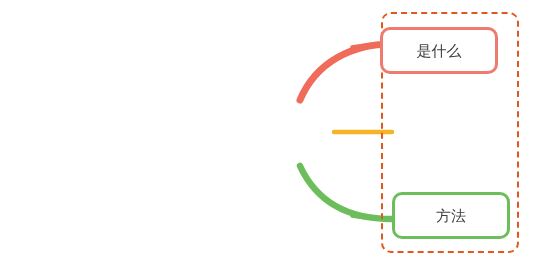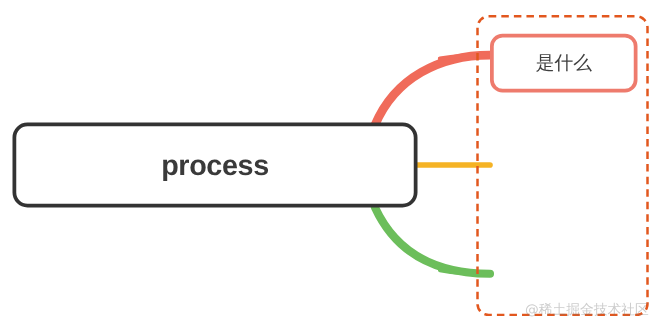--- a/index.html
+++ b/index.html
@@ -73,21 +73,21 @@
     display: flex;
     align-items: center;
     justify-content: center;
   }
   .branch-node .branch-label {
     font-size: 15px;
     color: #3f3f3f;
     font-family: "Liberation Sans", "DejaVu Sans", sans-serif;
     line-height: 1;
   }
-  #branch-node-0 { left: 392px; top: 27px;  border-color: #EE7B6D; text-align: right; }
+  #branch-node-0 { left: 380px; top: 27px;  border-color: #EE7B6D; text-align: right; }
   #branch-node-1 { left: 392px; top: 108px; border-color: #F5B325; }
   #branch-node-2 { left: 392px; top: 192px; border-color: #6CBE5B; }
 
   
   #watermark {
     position: absolute;
     left: 420px;
     top: 240px;
     font-size: 11px;
     color: rgba(120, 120, 120, 0.38);
@@ -107,25 +107,24 @@
     <path d="M 352 47 C 368 44, 380 44, 392 44" fill="none" stroke="#F06B5A" stroke-width="3.5" stroke-linecap="round"></path>
 
     <path d="M 334 132 L 392 132" fill="none" stroke="#F5B325" stroke-width="4.5" stroke-linecap="round"></path>
 
     <path d="M 300 166 C 318 205, 352 219, 392 219" fill="none" stroke="#6CBE5B" stroke-width="6.5" stroke-linecap="round"></path>
     <path d="M 352 216 C 368 219, 380 219, 392 219" fill="none" stroke="#6CBE5B" stroke-width="3.5" stroke-linecap="round"></path>
   </svg>
 
   <div id="group-frame"></div>
 
-  <div id="root-node">
-    <span class="root-label">process</span>
-  </div>
 
   <div id="branch-node-0" class="branch-node">
     <span class="branch-label">是什么</span>
   </div>
 
 
+  <div id="branch-node-2" class="branch-node">
+    <span class="branch-label">方法</span>
+  </div>
 
-  <div id="watermark">@稀土掘金技术社区</div>
 
 </div>
 
 </body></html>

